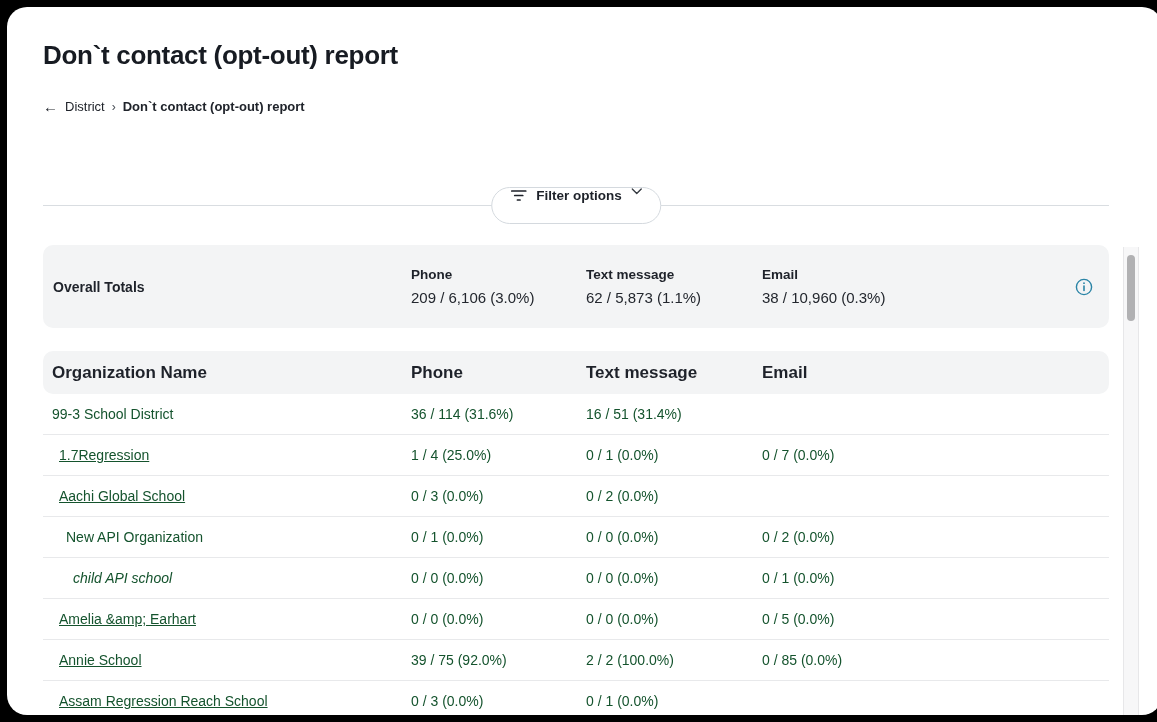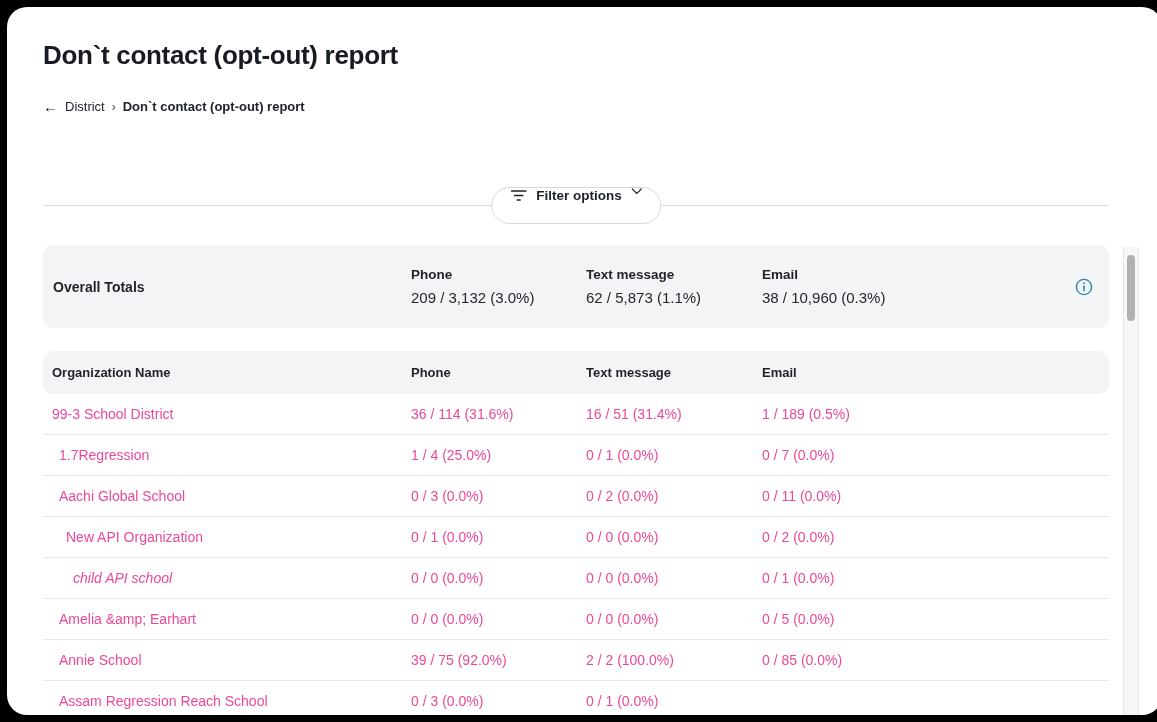--- a/index.html
+++ b/index.html
@@ -33,27 +33,27 @@
   .totals-card { background: #f3f4f5; border-radius: 10px; height: 83px;
     display: grid; grid-template-columns: 368px 175px 176px 1fr 44px;
     align-items: center; margin-bottom: 23px; }
   .totals-name { padding-left: 10px; font-size: 14px; font-weight: 700; color: #1e222a; }
   .t-col .t-label { font-size: 13.5px; font-weight: 700; color: #1e222a; margin-bottom: 7px; }
   .t-col .t-value { font-size: 15px; color: #23272e; }
   .info-wrap { display: flex; justify-content: flex-end; padding-right: 16px; }
 
   .table-head { background: #f3f4f5; border-radius: 10px; height: 43px;
     display: grid; grid-template-columns: 368px 175px 176px 1fr;
-    align-items: center; font-size: 13px; font-weight: 700; color: #1e222a; }
+    align-items: center; font-size: 17px; font-weight: 700; color: #1e222a; }
   .table-head .h-name { padding-left: 9px; }
 
   .t-row { height: 41px; display: grid; grid-template-columns: 368px 175px 176px 1fr;
-    align-items: center; border-bottom: 1px solid #e8e9eb; font-size: 14px; color: #ec4899; }
+    align-items: center; border-bottom: 1px solid #e8e9eb; font-size: 14px; color: #14532d; }
   .lvl-0 { padding-left: 9px; }
-  .lvl-1 { padding-left: 16px; }
+  .lvl-1 { padding-left: 16px; text-decoration: underline; }
   .lvl-2 { padding-left: 23px; }
   .lvl-3 { padding-left: 30px; font-style: italic; }
 
   .scrollbar { position: absolute; right: 23px; top: 2px; bottom: 0; width: 16px;
     background: #f7f7f8; border-left: 1px solid #e7e7e9; border-right: 1px solid #e7e7e9; }
   .scrollbar .thumb { position: absolute; left: 3px; top: 8px; width: 8px; height: 66px;
     background: #b1b1b3; border-radius: 4px; }
 
   svg { display: block; }
 </style>
@@ -90,21 +90,21 @@
     </button>
   </div>
 
   <div class="scroll-area">
     <div class="content">
 
       <div class="totals-card">
         <div class="totals-name">Overall Totals</div>
         <div class="t-col">
           <div class="t-label">Phone</div>
-          <div class="t-value">209 / 3,132 (3.0%)</div>
+          <div class="t-value">209 / 6,106 (3.0%)</div>
         </div>
         <div class="t-col">
           <div class="t-label">Text message</div>
           <div class="t-value">62 / 5,873 (1.1%)</div>
         </div>
         <div class="t-col">
           <div class="t-label">Email</div>
           <div class="t-value">38 / 10,960 (0.3%)</div>
         </div>
         <div class="info-wrap">
@@ -120,33 +120,31 @@
         <div class="h-name">Organization Name</div>
         <div>Phone</div>
         <div>Text message</div>
         <div>Email</div>
       </div>
 
       <div class="t-row">
         <div class="lvl-0">99-3 School District</div>
         <div>36 / 114 (31.6%)</div>
         <div>16 / 51 (31.4%)</div>
-        <div>1 / 189 (0.5%)</div>
       </div>
       <div class="t-row">
         <div class="lvl-1">1.7Regression</div>
         <div>1 / 4 (25.0%)</div>
         <div>0 / 1 (0.0%)</div>
         <div>0 / 7 (0.0%)</div>
       </div>
       <div class="t-row">
         <div class="lvl-1">Aachi Global School</div>
         <div>0 / 3 (0.0%)</div>
         <div>0 / 2 (0.0%)</div>
-        <div>0 / 11 (0.0%)</div>
       </div>
       <div class="t-row">
         <div class="lvl-2">New API Organization</div>
         <div>0 / 1 (0.0%)</div>
         <div>0 / 0 (0.0%)</div>
         <div>0 / 2 (0.0%)</div>
       </div>
       <div class="t-row">
         <div class="lvl-3">child API school</div>
         <div>0 / 0 (0.0%)</div>

